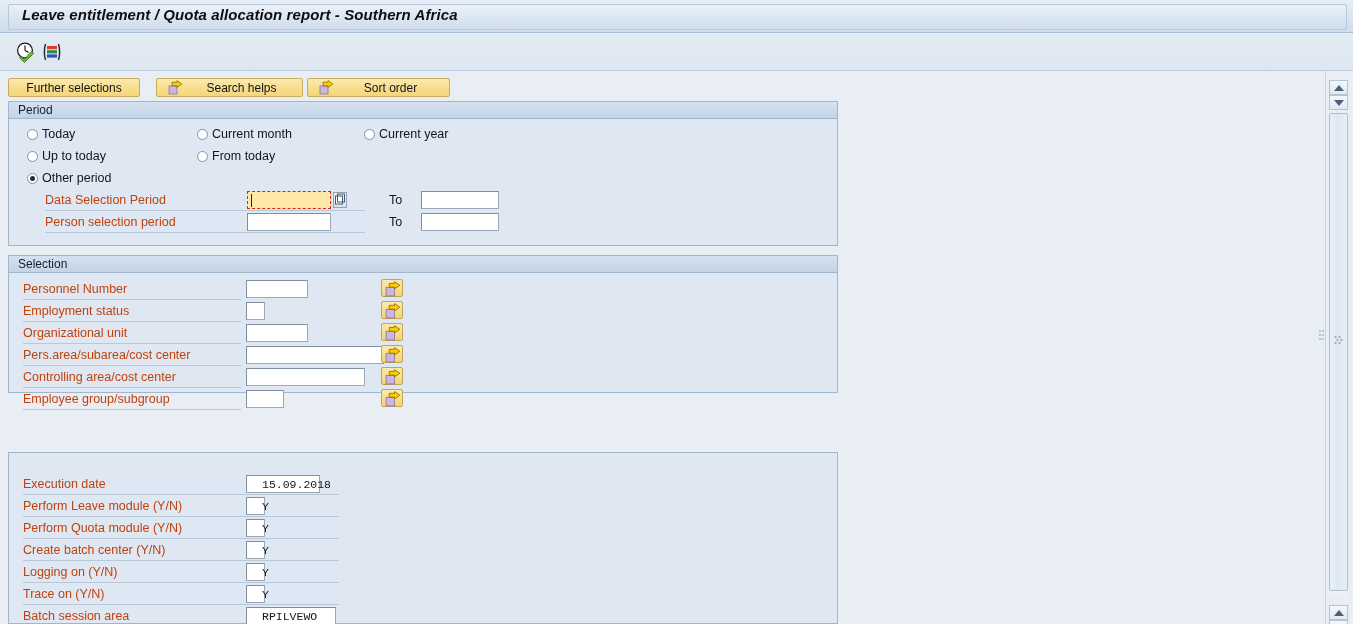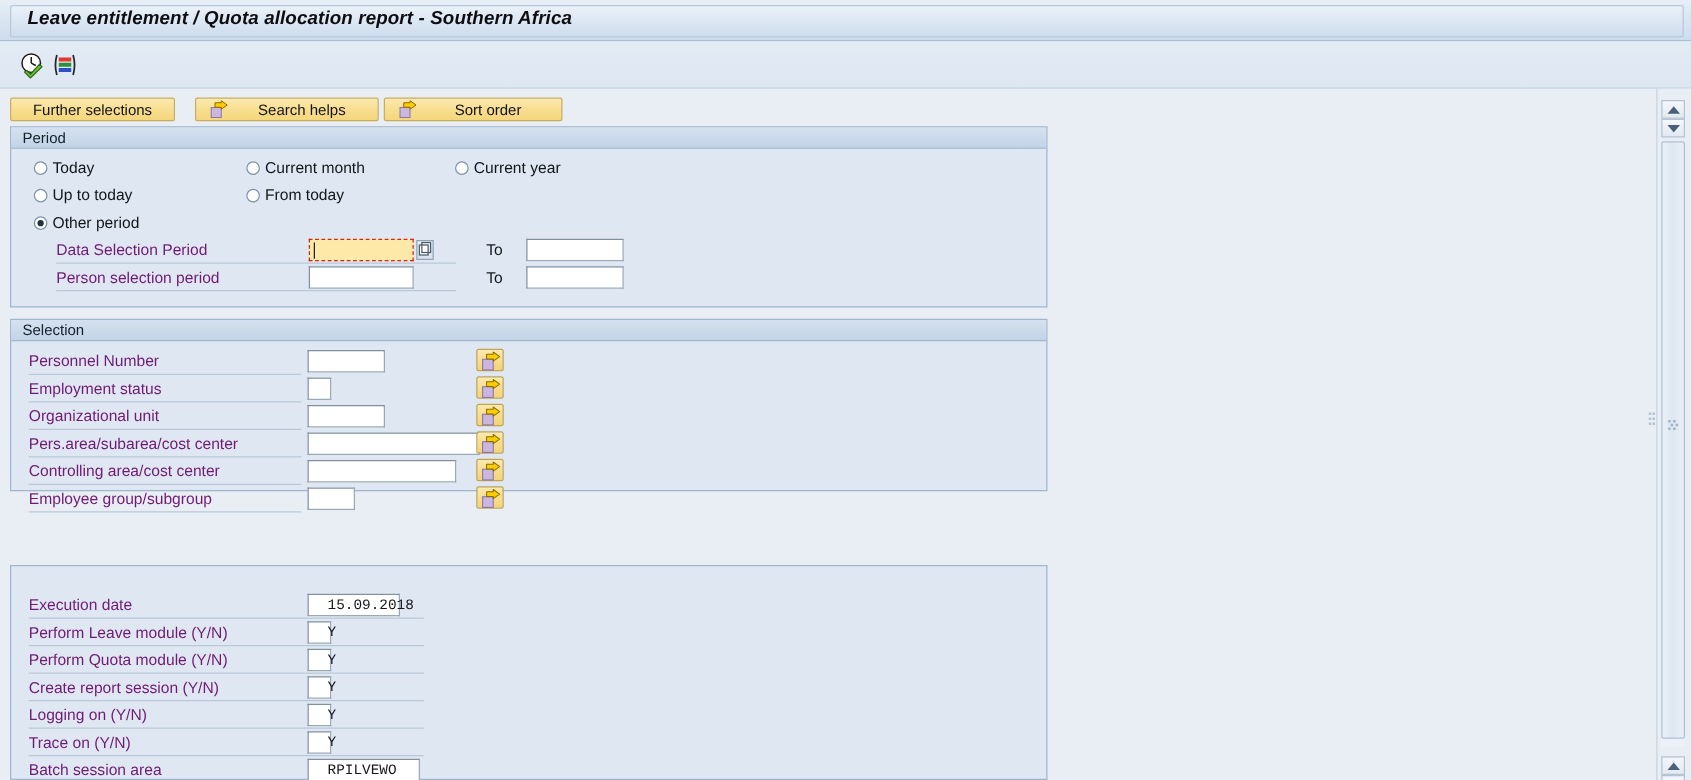--- a/index.html
+++ b/index.html
@@ -96,21 +96,21 @@
   }
   .radio.on .rdot:after{
     content:"";position:absolute;left:2px;top:2px;width:5px;height:5px;
     border-radius:50%;background:#20303f;
   }
   .radio .rlbl{font-size:12.5px;color:#11161c;}
 
   
   .frow{position:absolute;height:20px;}
   .flabel{
-    position:absolute;left:0;top:2px;font-size:12.5px;color:#701a75;white-space:nowrap;
+    position:absolute;left:0;top:2px;font-size:12.5px;color:#c2410c;white-space:nowrap;
   }
   .fline{
     position:absolute;left:0;bottom:0;height:1px;background:#b9c8d8;
   }
   .inp{
     position:absolute;top:0;height:18px;box-sizing:border-box;
     background:#fff;border:1px solid #9aa9b8;
     border-top-color:#7f8fa0;border-left-color:#7f8fa0;
     font-family:"Liberation Mono", monospace;font-size:11.5px;color:#16161c;
     padding:1px 2px 0 15px;line-height:15px;
@@ -392,21 +392,21 @@
       </div>
       <div class="inp" style="left:237px;top:44px;width:14px;">Y</div>
 
       <div class="frow" style="left:14px;top:66px;width:330px;">
         <span class="flabel">Perform Quota module (Y/N)</span>
         <span class="fline" style="width:316px;"></span>
       </div>
       <div class="inp" style="left:237px;top:66px;width:14px;">Y</div>
 
       <div class="frow" style="left:14px;top:88px;width:330px;">
-        <span class="flabel">Create report session (Y/N)</span>
+        <span class="flabel">Create batch center (Y/N)</span>
         <span class="fline" style="width:316px;"></span>
       </div>
       <div class="inp" style="left:237px;top:88px;width:14px;">Y</div>
 
       <div class="frow" style="left:14px;top:110px;width:330px;">
         <span class="flabel">Logging on (Y/N)</span>
         <span class="fline" style="width:316px;"></span>
       </div>
       <div class="inp" style="left:237px;top:110px;width:14px;">Y</div>
 

